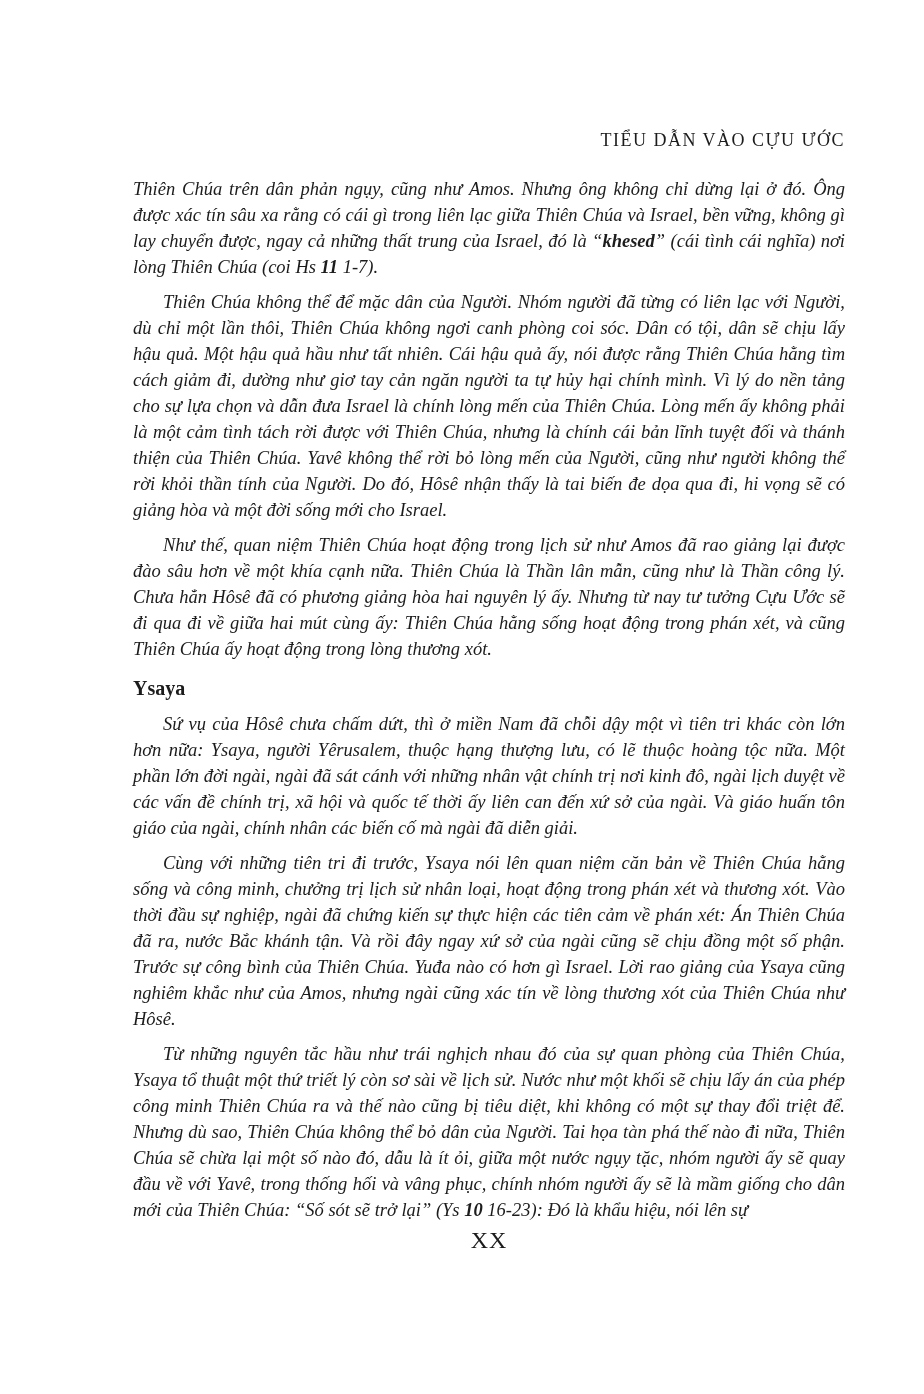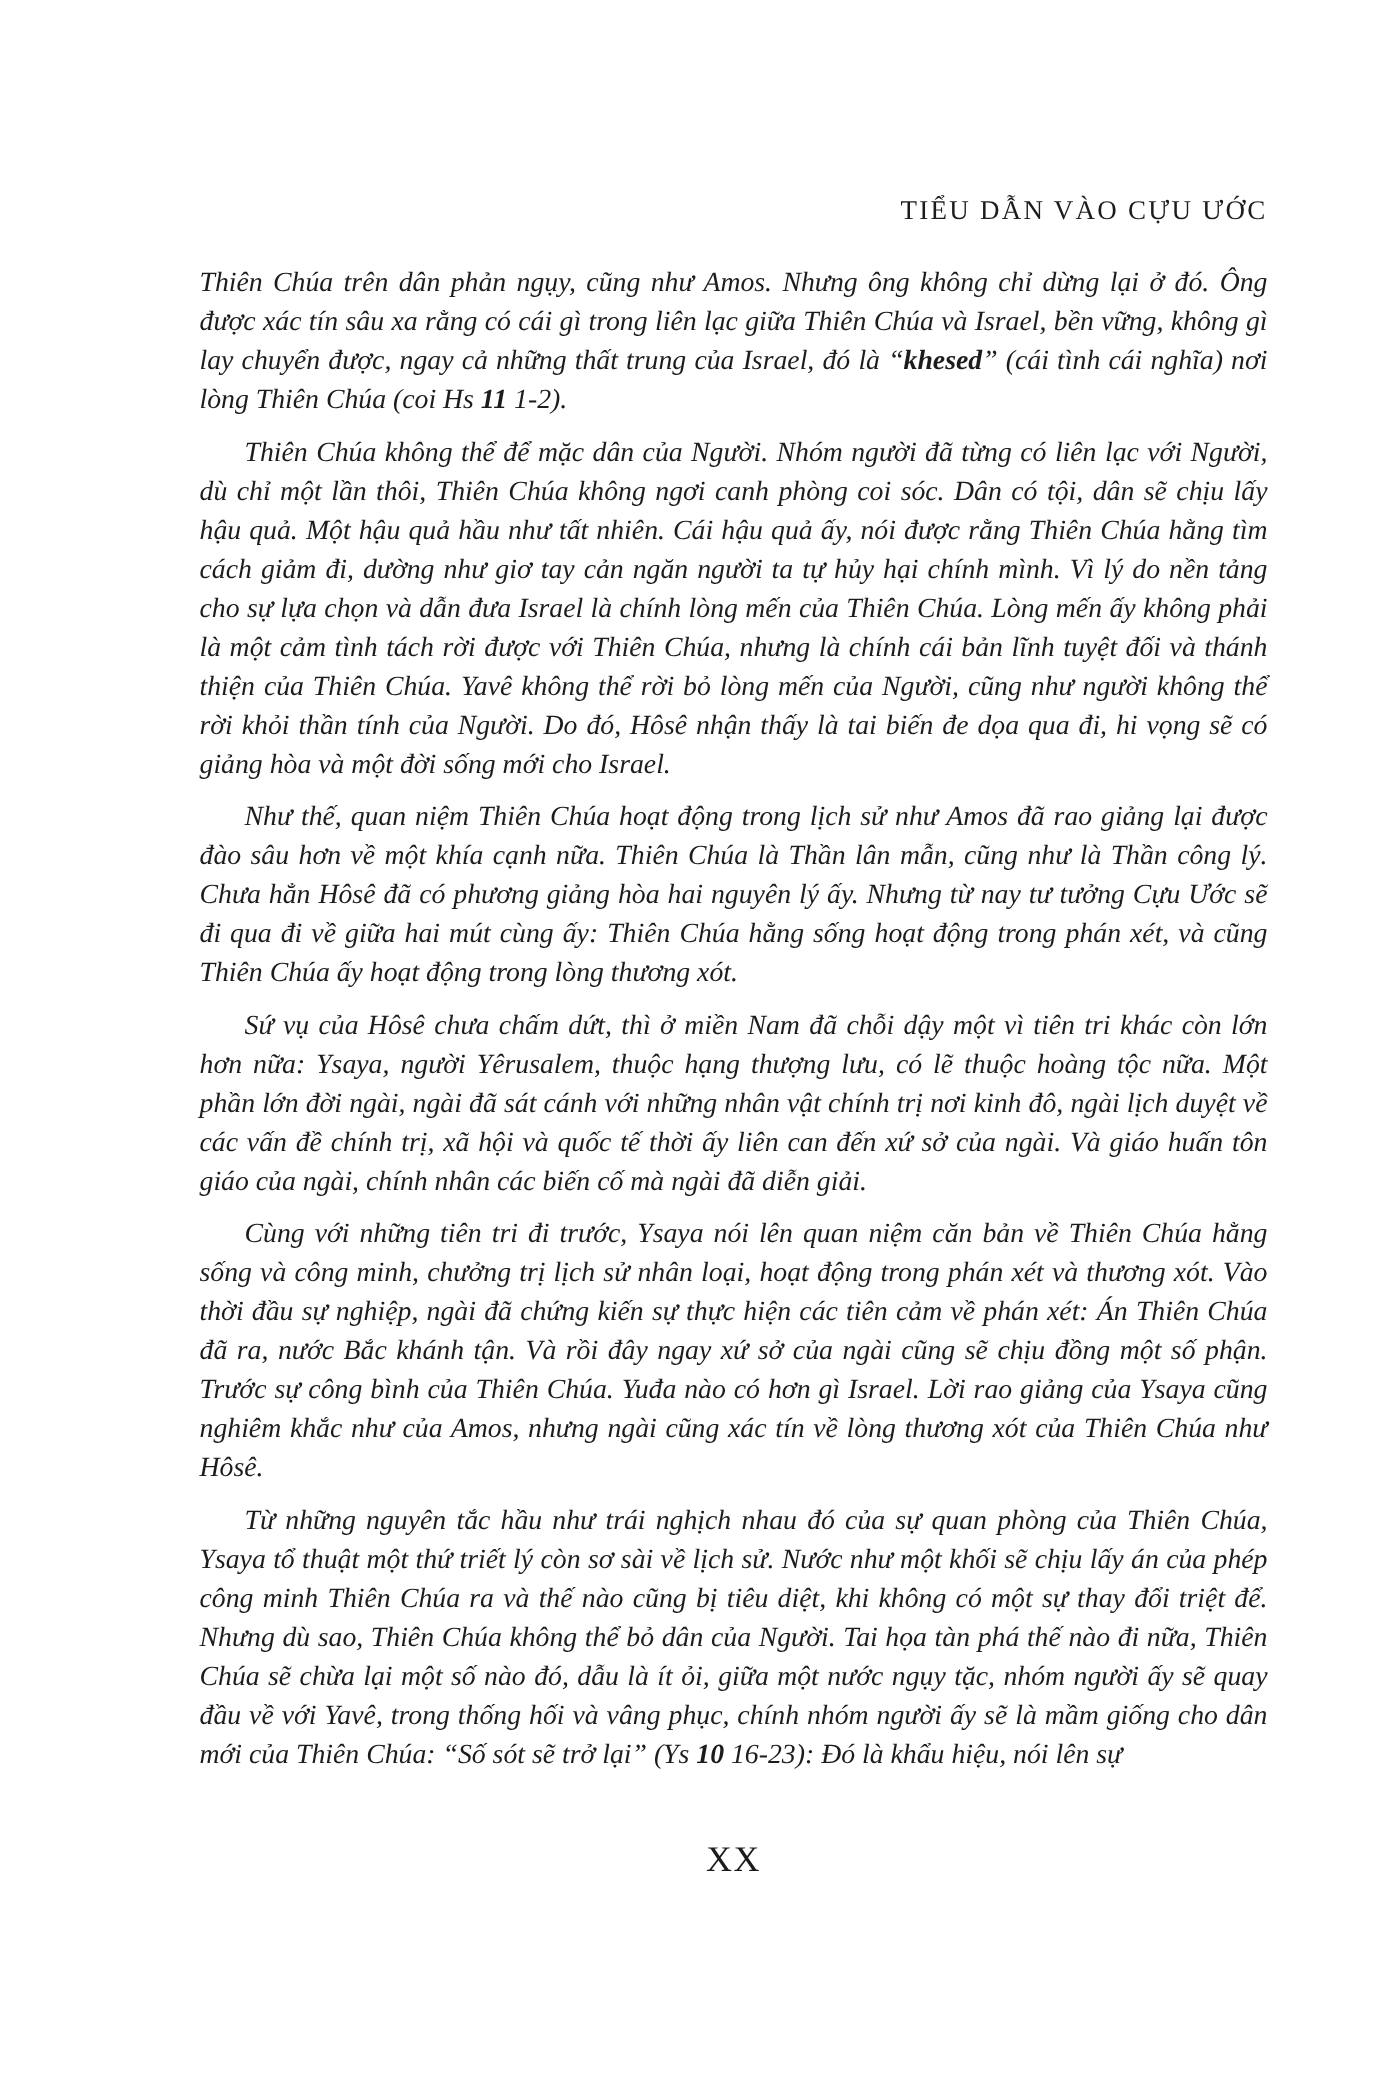--- a/index.html
+++ b/index.html
@@ -63,22 +63,23 @@
     letter-spacing: 1px;
   }
 </style>
 </head>
 <body>
 
 <div class="page" style="color: rgb(28, 28, 28); background: rgb(255, 255, 255);">
   <div class="running-header">TIỂU DẪN VÀO CỰU ƯỚC</div>
 
   <main class="body-text">
-      <p class="paragraph"><span>Thiên Chúa trên dân phản ngụy, cũng như Amos. Nhưng ông không chỉ dừng lại ở đó. Ông được xác tín sâu xa rằng có cái gì trong liên lạc giữa Thiên Chúa và Israel, bền vững, không gì lay chuyển được, ngay cả những thất trung của Israel, đó là “</span><b>khesed</b><span>” (cái tình cái nghĩa) nơi lòng Thiên Chúa (coi Hs </span><b>11</b><span> 1-2).</span></p>
+      <p class="paragraph"><span>Thiên Chúa trên dân phản ngụy, cũng như Amos. Nhưng ông không chỉ dừng lại ở đó. Ông được xác tín sâu xa rằng có cái gì trong liên lạc giữa Thiên Chúa và Israel, bền vững, không gì lay chuyển được, ngay cả những thất trung của Israel, đó là “</span><b>khesed</b><span>” (cái tình cái nghĩa) nơi lòng Thiên Chúa (coi Hs </span><b>11</b><span> 1-7).</span></p>
       <p class="paragraph indent"><span>Thiên Chúa không thể để mặc dân của Người. Nhóm người đã từng có liên lạc với Người, dù chỉ một lần thôi, Thiên Chúa không ngơi canh phòng coi sóc. Dân có tội, dân sẽ chịu lấy hậu quả. Một hậu quả hầu như tất nhiên. Cái hậu quả ấy, nói được rằng Thiên Chúa hằng tìm cách giảm đi, dường như giơ tay cản ngăn người ta tự hủy hại chính mình. Vì lý do nền tảng cho sự lựa chọn và dẫn đưa Israel là chính lòng mến của Thiên Chúa. Lòng mến ấy không phải là một cảm tình tách rời được với Thiên Chúa, nhưng là chính cái bản lĩnh tuyệt đối và thánh thiện của Thiên Chúa. Yavê không thể rời bỏ lòng mến của Người, cũng như người không thể rời khỏi thần tính của Người. Do đó, Hôsê nhận thấy là tai biến đe dọa qua đi, hi vọng sẽ có giảng hòa và một đời sống mới cho Israel.</span></p>
       <p class="paragraph indent"><span>Như thế, quan niệm Thiên Chúa hoạt động trong lịch sử như Amos đã rao giảng lại được đào sâu hơn về một khía cạnh nữa. Thiên Chúa là Thần lân mẫn, cũng như là Thần công lý. Chưa hẳn Hôsê đã có phương giảng hòa hai nguyên lý ấy. Nhưng từ nay tư tưởng Cựu Ước sẽ đi qua đi về giữa hai mút cùng ấy: Thiên Chúa hằng sống hoạt động trong phán xét, và cũng Thiên Chúa ấy hoạt động trong lòng thương xót.</span></p>
+      <h2 class="section-heading">Ysaya</h2>
       <p class="paragraph indent"><span>Sứ vụ của Hôsê chưa chấm dứt, thì ở miền Nam đã chỗi dậy một vì tiên tri khác còn lớn hơn nữa: Ysaya, người Yêrusalem, thuộc hạng thượng lưu, có lẽ thuộc hoàng tộc nữa. Một phần lớn đời ngài, ngài đã sát cánh với những nhân vật chính trị nơi kinh đô, ngài lịch duyệt về các vấn đề chính trị, xã hội và quốc tế thời ấy liên can đến xứ sở của ngài. Và giáo huấn tôn giáo của ngài, chính nhân các biến cố mà ngài đã diễn giải.</span></p>
       <p class="paragraph indent"><span>Cùng với những tiên tri đi trước, Ysaya nói lên quan niệm căn bản về Thiên Chúa hằng sống và công minh, chưởng trị lịch sử nhân loại, hoạt động trong phán xét và thương xót. Vào thời đầu sự nghiệp, ngài đã chứng kiến sự thực hiện các tiên cảm về phán xét: Án Thiên Chúa đã ra, nước Bắc khánh tận. Và rồi đây ngay xứ sở của ngài cũng sẽ chịu đồng một số phận. Trước sự công bình của Thiên Chúa. Yuđa nào có hơn gì Israel. Lời rao giảng của Ysaya cũng nghiêm khắc như của Amos, nhưng ngài cũng xác tín về lòng thương xót của Thiên Chúa như Hôsê.</span></p>
       <p class="paragraph indent"><span>Từ những nguyên tắc hầu như trái nghịch nhau đó của sự quan phòng của Thiên Chúa, Ysaya tổ thuật một thứ triết lý còn sơ sài về lịch sử. Nước như một khối sẽ chịu lấy án của phép công minh Thiên Chúa ra và thế nào cũng bị tiêu diệt, khi không có một sự thay đổi triệt để. Nhưng dù sao, Thiên Chúa không thể bỏ dân của Người. Tai họa tàn phá thế nào đi nữa, Thiên Chúa sẽ chừa lại một số nào đó, dẫu là ít ỏi, giữa một nước ngụy tặc, nhóm người ấy sẽ quay đầu về với Yavê, trong thống hối và vâng phục, chính nhóm người ấy sẽ là mầm giống cho dân mới của Thiên Chúa: “Số sót sẽ trở lại” (Ys </span><b>10</b><span> 16-23): Đó là khẩu hiệu, nói lên sự</span></p>
     </main>
 
   <div class="page-number">XX</div>
 </div>
 
 </body></html>

